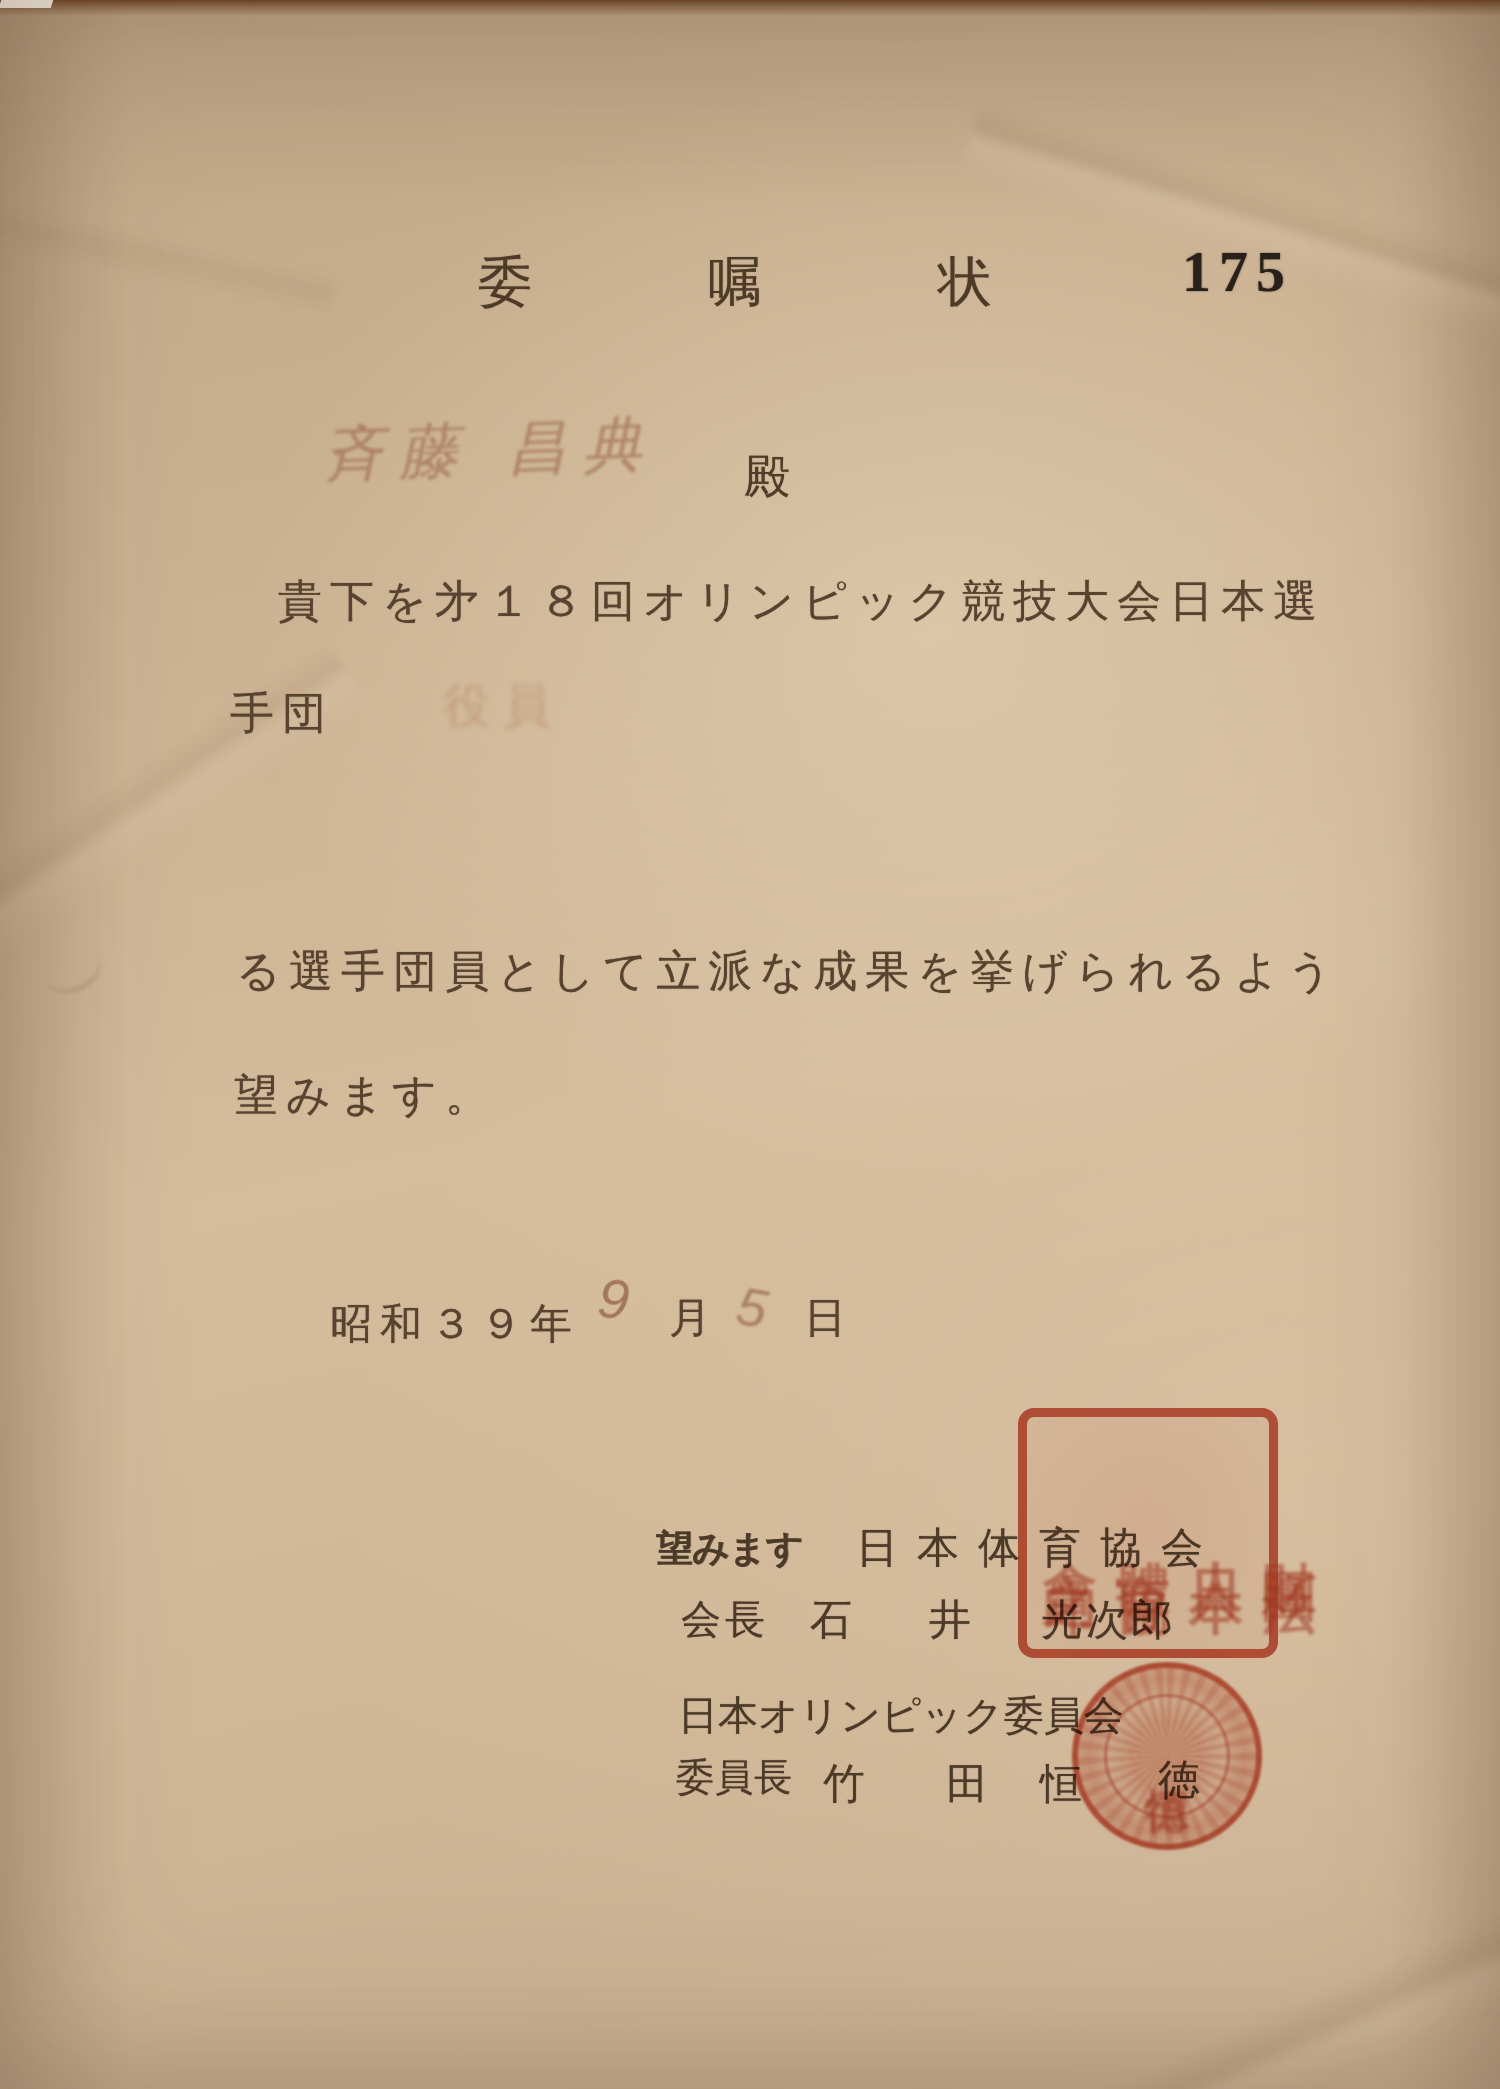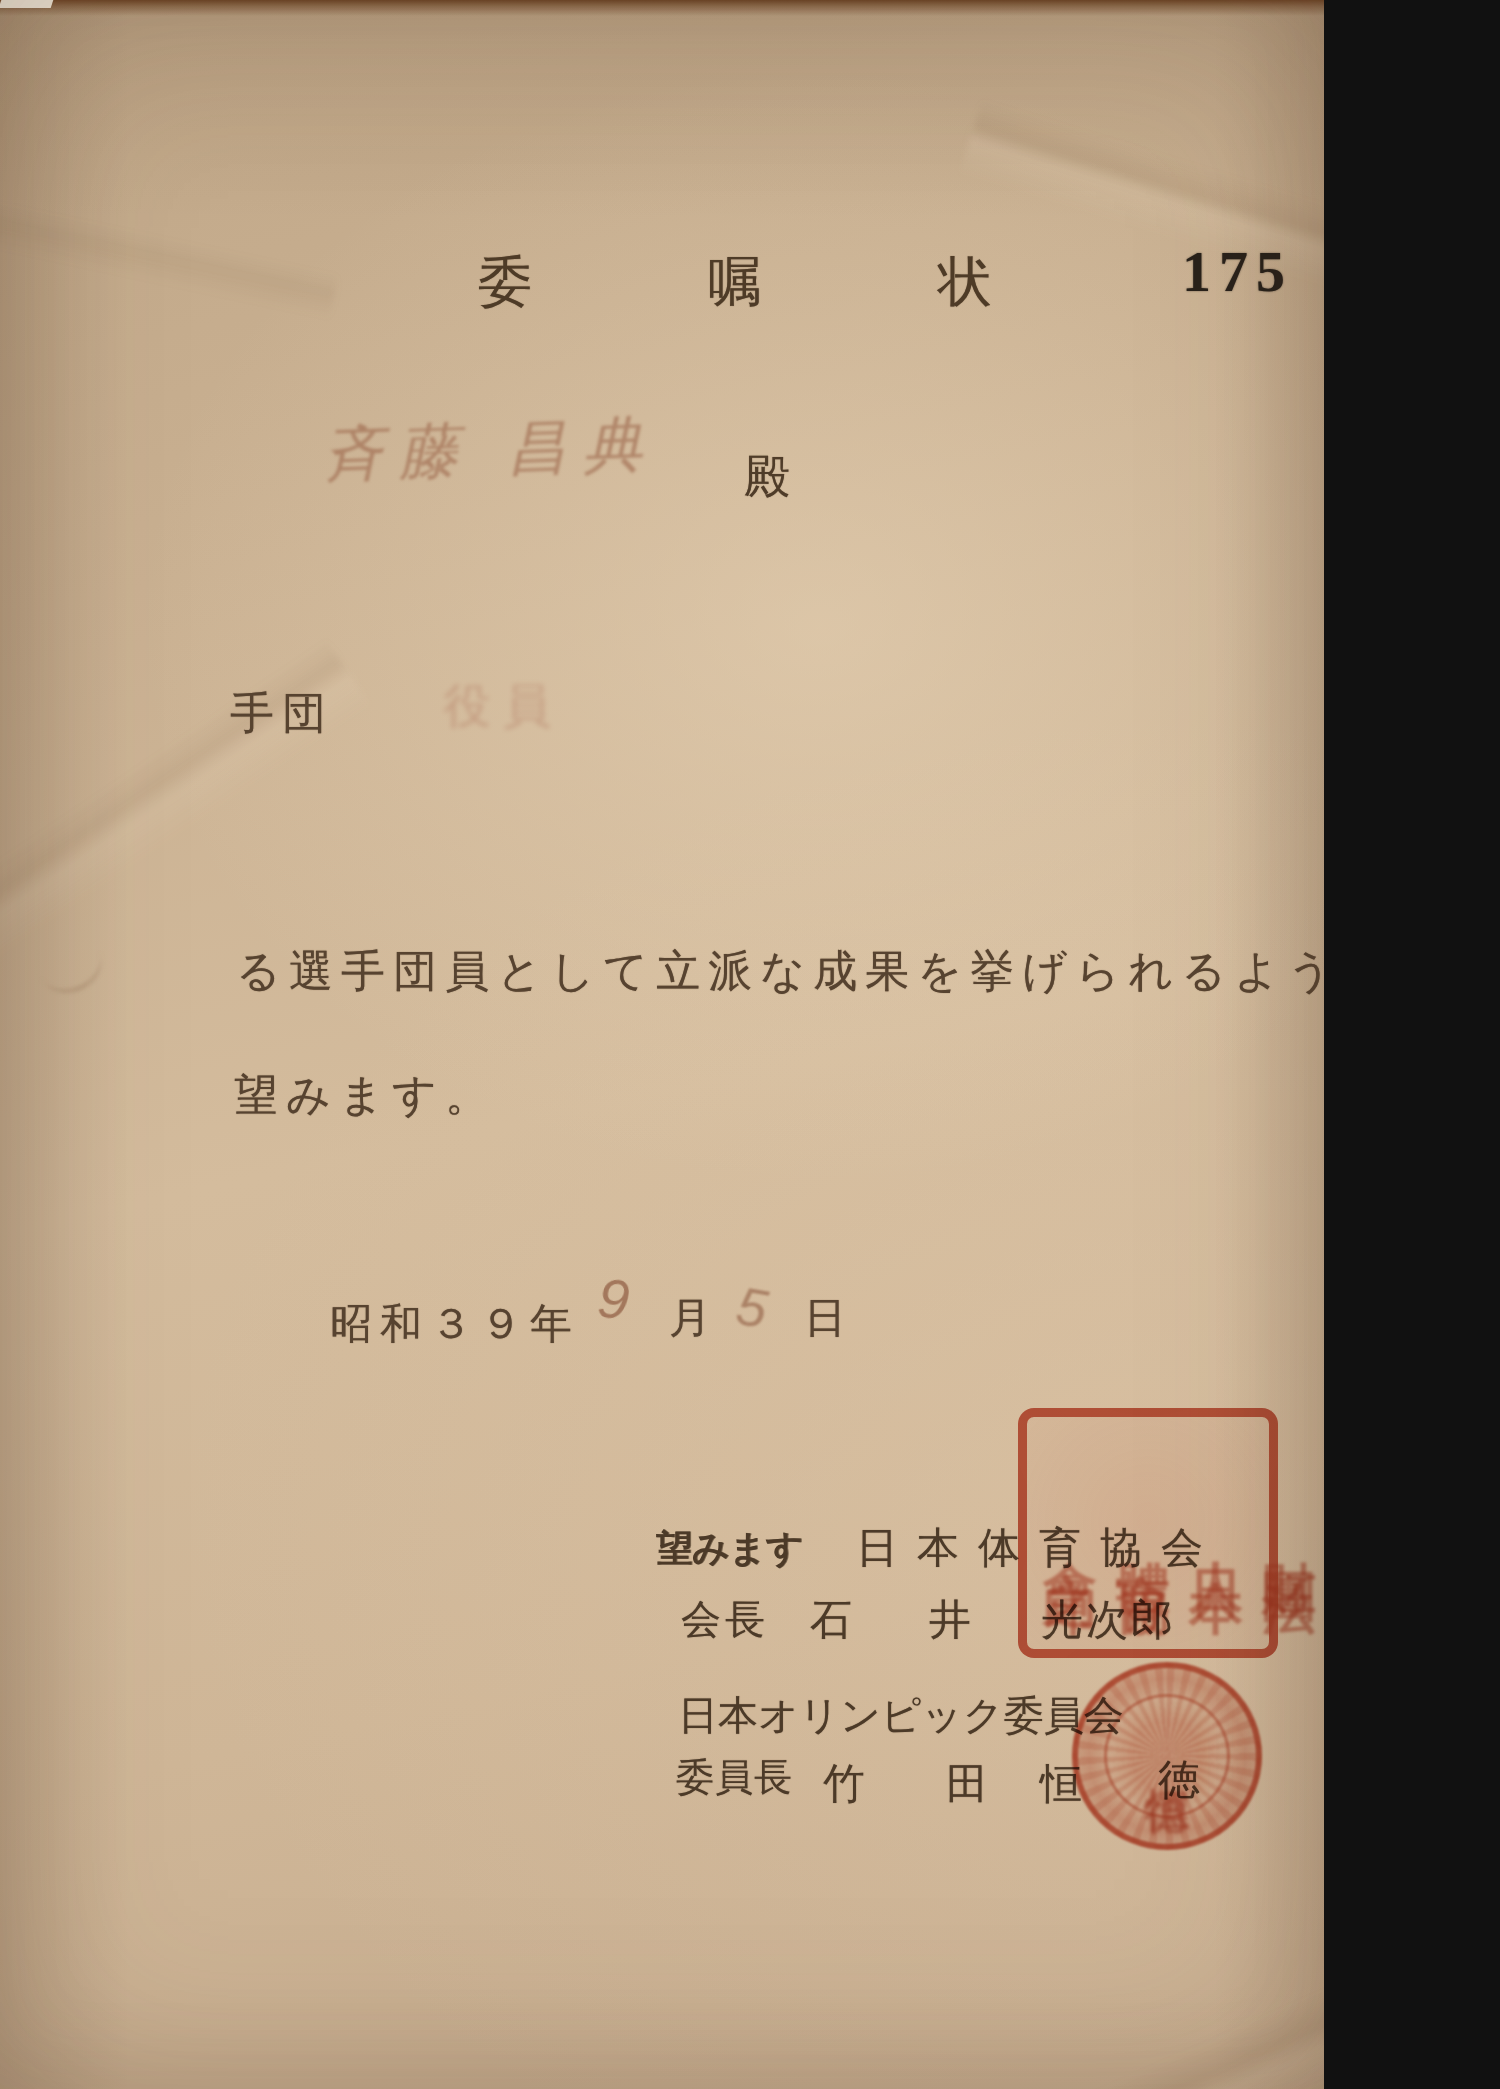--- a/index.html
+++ b/index.html
@@ -1,17 +1,17 @@
 <!DOCTYPE html>
 <html><head>
 <meta charset="utf-8">
 <style>
   html,body{margin:0;padding:0;background:#111;}
   .photo{
-    position:relative;width:1324px;height:2089px;overflow:hidden;
+    position:relative;width:1500px;height:2089px;overflow:hidden;
     font-family:"Liberation Sans",sans-serif;
     background:
       radial-gradient(1100px 900px at 62% 30%, rgba(238,219,190,.45), rgba(238,219,190,0) 62%),
       radial-gradient(1500px 1200px at 88% 72%, rgba(228,204,174,.35), rgba(228,204,174,0) 66%),
       linear-gradient(168deg,#c0a788 0%,#cab192 26%,#d4bc9d 52%,#cfb697 76%,#c7ad8f 100%);
   }
   .layer{position:absolute;pointer-events:none;}
   .top-edge{left:0;top:0;width:100%;height:16px;
     background:linear-gradient(to bottom,#6f4526 0%,rgba(111,69,38,.55) 40%,rgba(111,69,38,0) 100%);}
   .corner-sliver{left:0;top:0;width:52px;height:8px;background:#f2eadb;transform:skewX(-18deg);}
@@ -103,20 +103,21 @@
   <div class="layer top-edge"></div>
   <div class="layer corner-sliver"></div>
   <div class="layer smudge"></div>
 
   <div class="txt title">委嘱状</div>
   <div class="txt serial">175</div>
 
   <div class="txt hand name-hand">斉藤 昌典</div>
   <div class="txt honorific">殿</div>
 
+  <div class="txt body l1">貴下を㐧１８回オリンピック競技大会日本選</div>
   <div class="txt body l2a">手団</div>
   <div class="txt l2stamp">役員</div>
   <div class="txt body l4">る選手団員として立派な成果を挙げられるよう</div>
   <div class="txt body l5">望みます。</div>
 
   <div class="txt date-era">昭和３９年</div>
   <div class="txt hand date-m-hand">9</div>
   <div class="txt date-month">月</div>
   <div class="txt hand date-d-hand">5</div>
   <div class="txt date-day">日</div>

